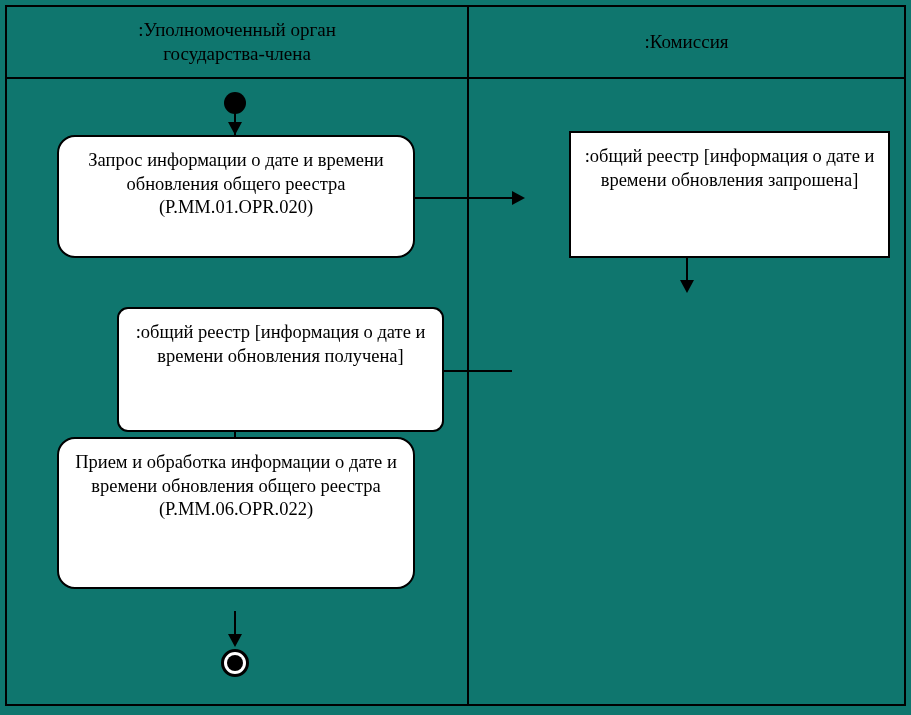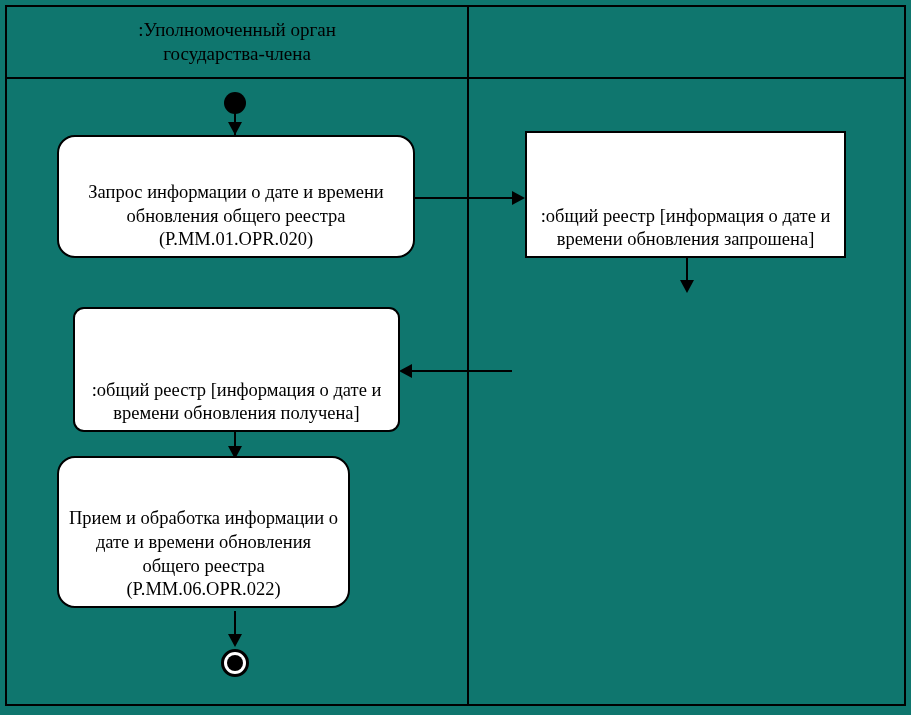--- a/index.html
+++ b/index.html
@@ -10,24 +10,24 @@
          border:2px solid #000;box-sizing:border-box;}
 
   .lane-divider{position:absolute;top:5px;width:0;border-left:2px solid #000;}
 
   .lane-header{position:absolute;display:flex;align-items:center;justify-content:center;
                text-align:center;line-height:1.25;font-size:19px;}
 
   .header-rule{position:absolute;left:5px;width:901px;height:0;border-top:2px solid #000;box-sizing:border-box;}
 
   .node{position:absolute;box-sizing:border-box;border:2px solid #000;background:#fff;
-        display:flex;align-items:flex-end;justify-content:center;text-align:center;
-        line-height:1.28;font-size:18.5px;padding:4px 8px;}
+        display:flex;align-items:flex-start;justify-content:center;text-align:center;
+        line-height:1.28;font-size:18.5px;padding:12px 8px;}
   .node.action{border-radius:18px;}
-  .node.object{border-radius:0;}
+  .node.object{border-radius:0;margin-left:44px;}
 
   .initial-node{position:absolute;border-radius:50%;background:#000;}
   .final-outer{position:absolute;border-radius:50%;border:3px solid #000;background:#fff;box-sizing:border-box;}
   .final-inner{position:absolute;border-radius:50%;background:#000;}
 
   .edge-v{position:absolute;width:0;border-left:2px solid #000;}
   .edge-h{position:absolute;height:0;border-top:2px solid #000;}
 
   .arrow{position:absolute;width:0;height:0;}
   .arrow.down{border-left:7px solid transparent;border-right:7px solid transparent;border-top:13px solid #000;}
@@ -41,20 +41,23 @@
 
   <div class="frame"></div>
 
   <div class="lane-divider" style="left:467px;height:701px;"></div>
 
   <div class="lane-header" style="left:7px;top:7px;width:460px;height:70px;">
     <span style="white-space:pre-line;">:Уполномоченный орган
 государства-члена</span>
   </div>
 
+  <div class="lane-header" style="left:469px;top:7px;width:435px;height:70px;">
+    <span style="white-space:pre-line;">:Комиссия</span>
+  </div>
 
   <div class="header-rule" style="top:77px;"></div>
 
   <div class="initial-node" style="left:224px;top:92px;width:22px;height:22px;"></div>
   <div class="edge-v" style="left:234px;top:112px;height:25px;"></div>
   <div class="arrow down" style="left:228px;top:122px;"></div>
 
   <div class="node action" style="left:57px;top:135px;width:358px;height:123px;">
     <span>Запрос информации о дате и времени обновления общего реестра (P.MM.01.OPR.020)</span>
   </div>
@@ -73,21 +76,21 @@
   <div class="edge-h" style="left:412px;top:370px;width:100px;"></div>
   <div class="arrow left" style="left:399px;top:364px;"></div>
 
   <div class="node object" style="left:73px;top:307px;width:327px;height:125px;border-radius:11px;">
     <span>:общий реестр [информация о дате и времени обновления получена]</span>
   </div>
 
   <div class="edge-v" style="left:234px;top:432px;height:20px;"></div>
   <div class="arrow down" style="left:228px;top:446px;"></div>
 
-  <div class="node action" style="left:57px;top:456px;width:293px;height:152px;">
+  <div class="node action" style="left:57px;top:437px;width:358px;height:152px;">
     <span>Прием и обработка информации о дате и времени обновления общего реестра (P.MM.06.OPR.022)</span>
   </div>
 
   <div class="edge-v" style="left:234px;top:611px;height:30px;"></div>
   <div class="arrow down" style="left:228px;top:634px;"></div>
 
   <div class="final-outer" style="left:221px;top:649px;width:28px;height:28px;"></div>
   <div class="final-inner" style="left:227px;top:655px;width:16px;height:16px;"></div>
 
 </div>

